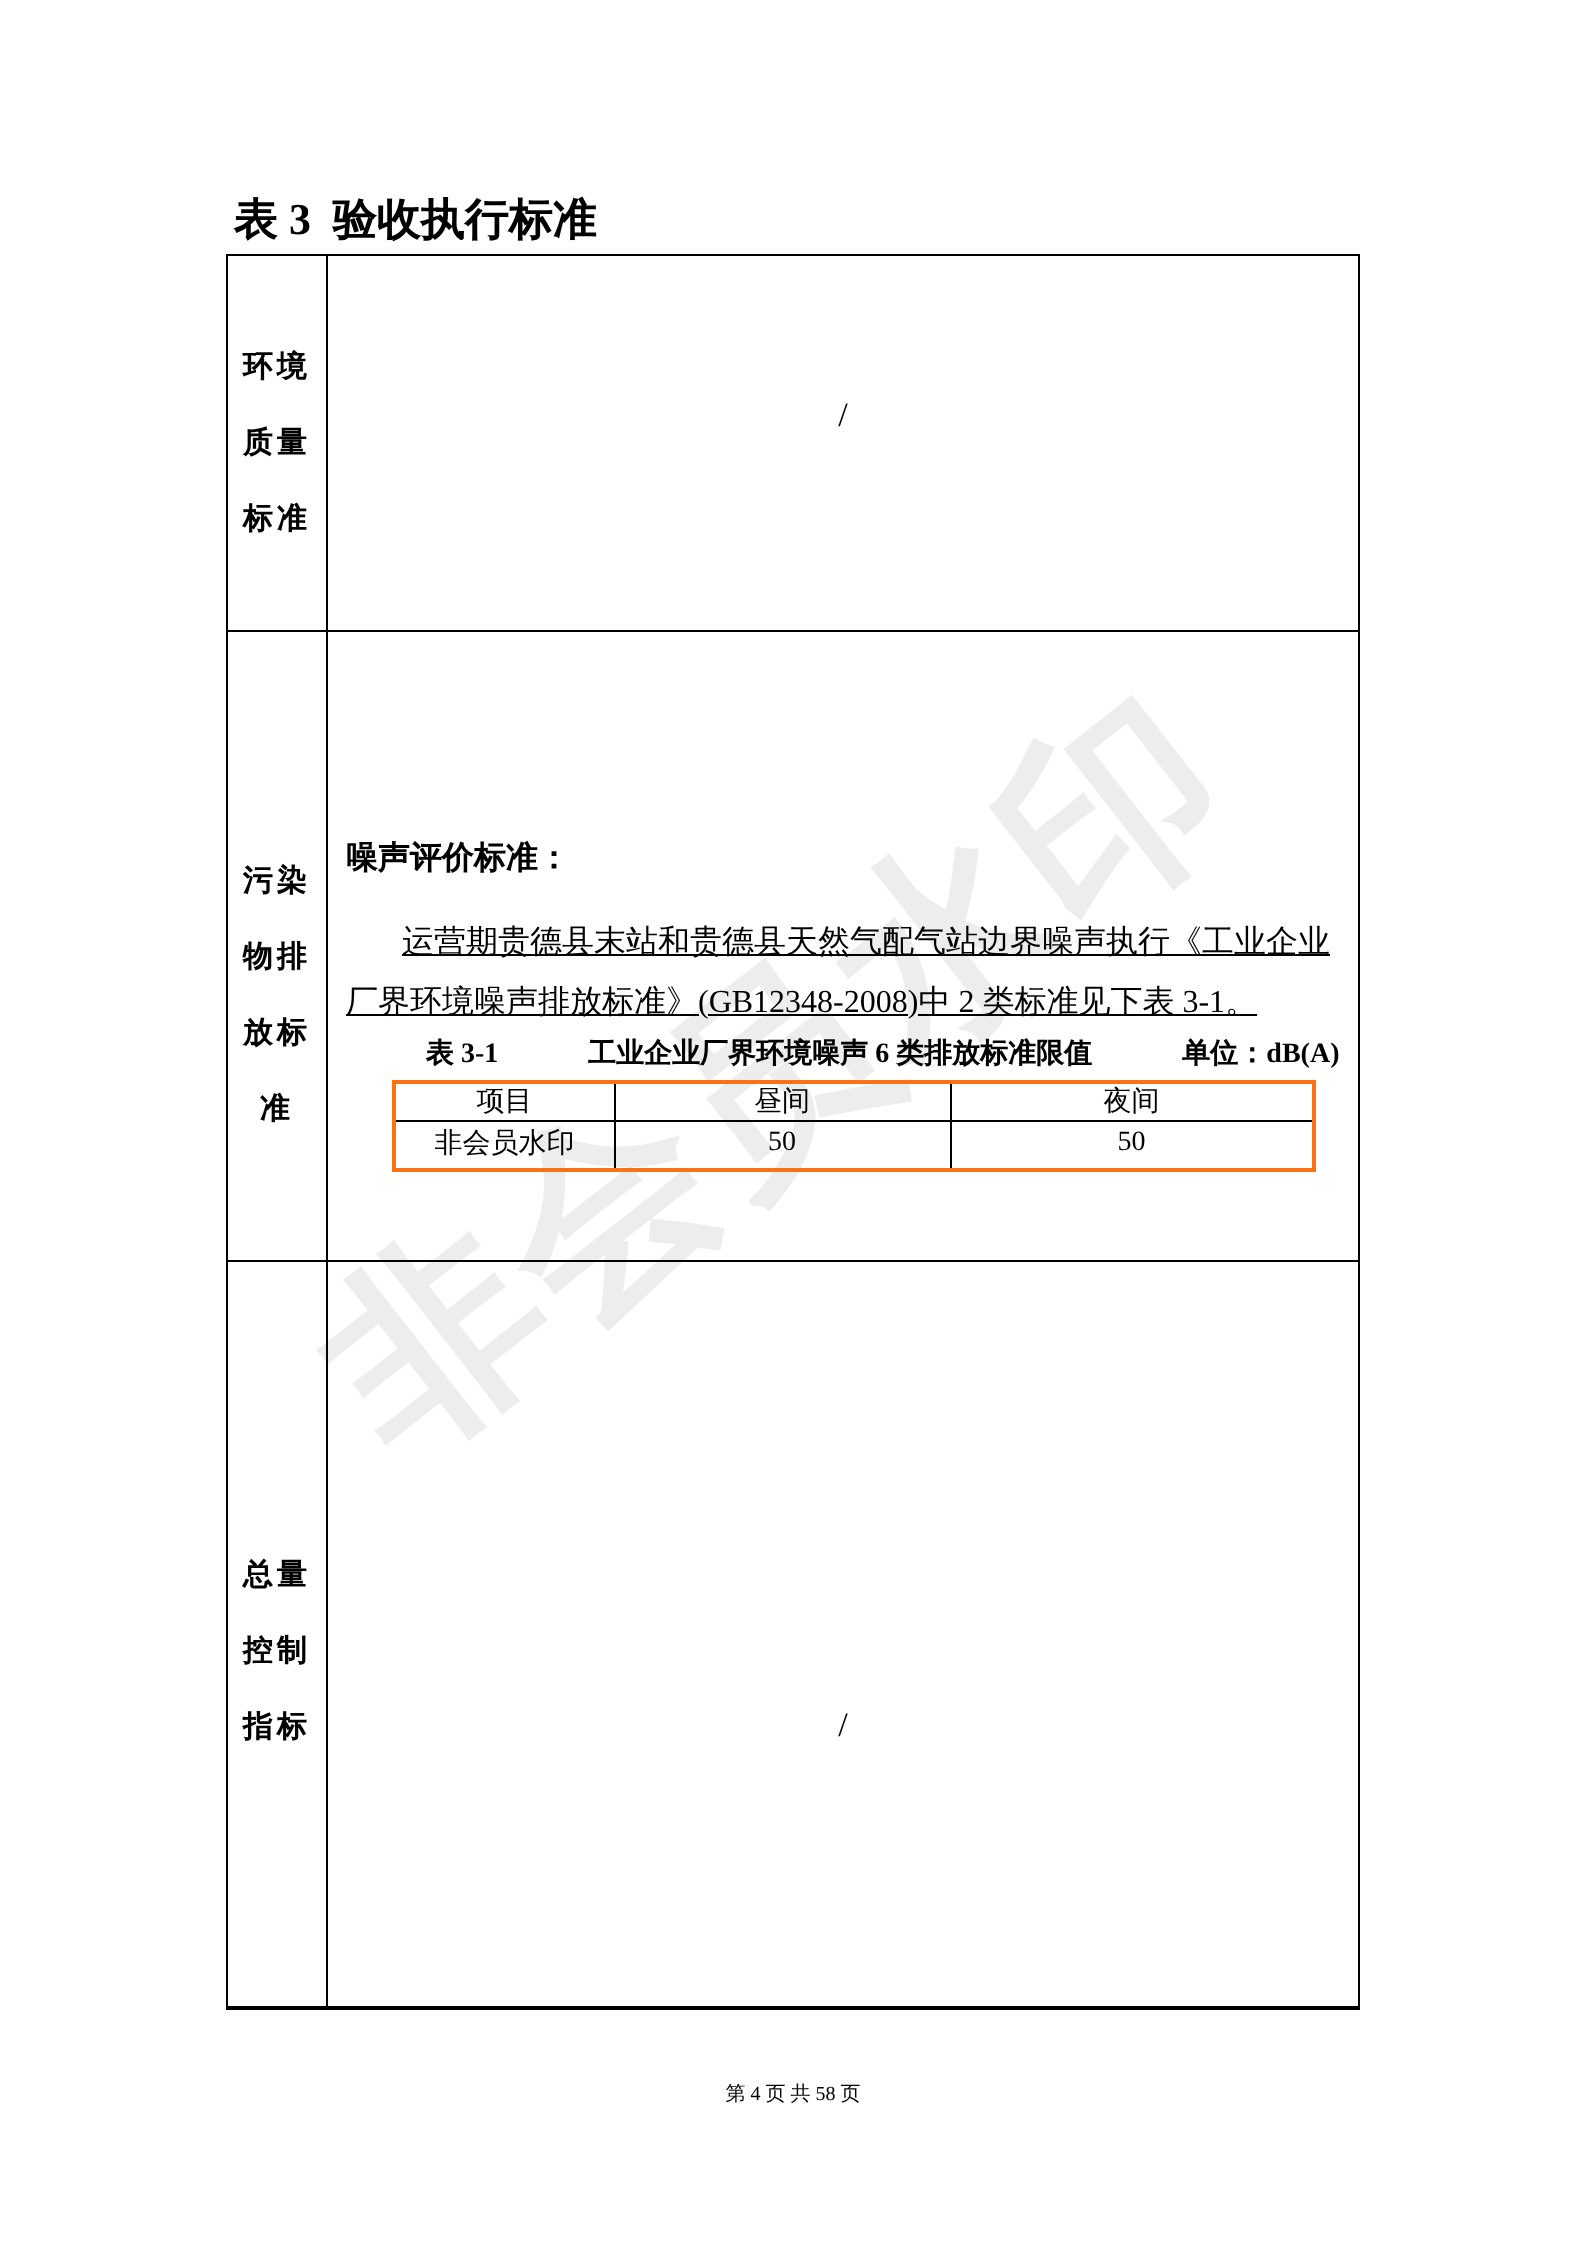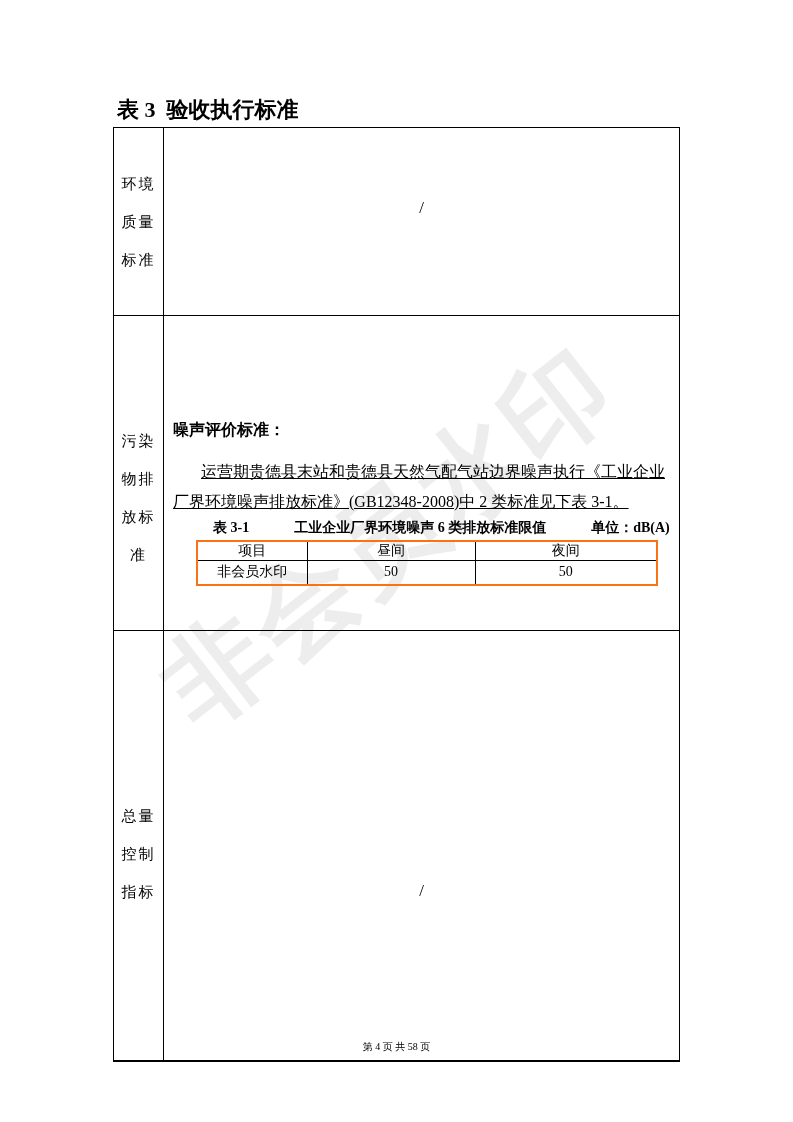--- a/index.html
+++ b/index.html
@@ -50,20 +50,21 @@
     vertical-align: middle;
     background: transparent;
   }
   table.outer-table > tbody > tr:last-child > td { border-bottom-width: 2px; }
 
   td.label-cell {
     width: 50px;
     text-align: center;
     font-size: 15px;
     letter-spacing: 2px;
+    font-weight: bold;
   }
   .label-line { line-height: 38px; white-space: nowrap; }
   td.label-cell.pad-pollutant { padding-top: 50px; }
   td.label-cell.pad-total { padding-top: 18px; }
 
   td.value-cell {
     text-align: center;
     font-size: 17px;
   }
   td.value-cell.v-env { padding-bottom: 28px; }
@@ -180,21 +181,21 @@
               <tr class="data">
                 <td>非会员水印</td>
                 <td>50</td>
                 <td>50</td>
               </tr>
             </tbody>
           </table>
         </td>
       </tr>
 
-      <tr style="height: 430px;">
+      <tr style="height: 373px;">
         <td class="label-cell pad-total">
           <div class="label-line">总量</div>
           <div class="label-line">控制</div>
           <div class="label-line">指标</div>
         </td>
         <td class="value-cell v-total">
           <span>/</span>
         </td>
       </tr>
     </tbody>

